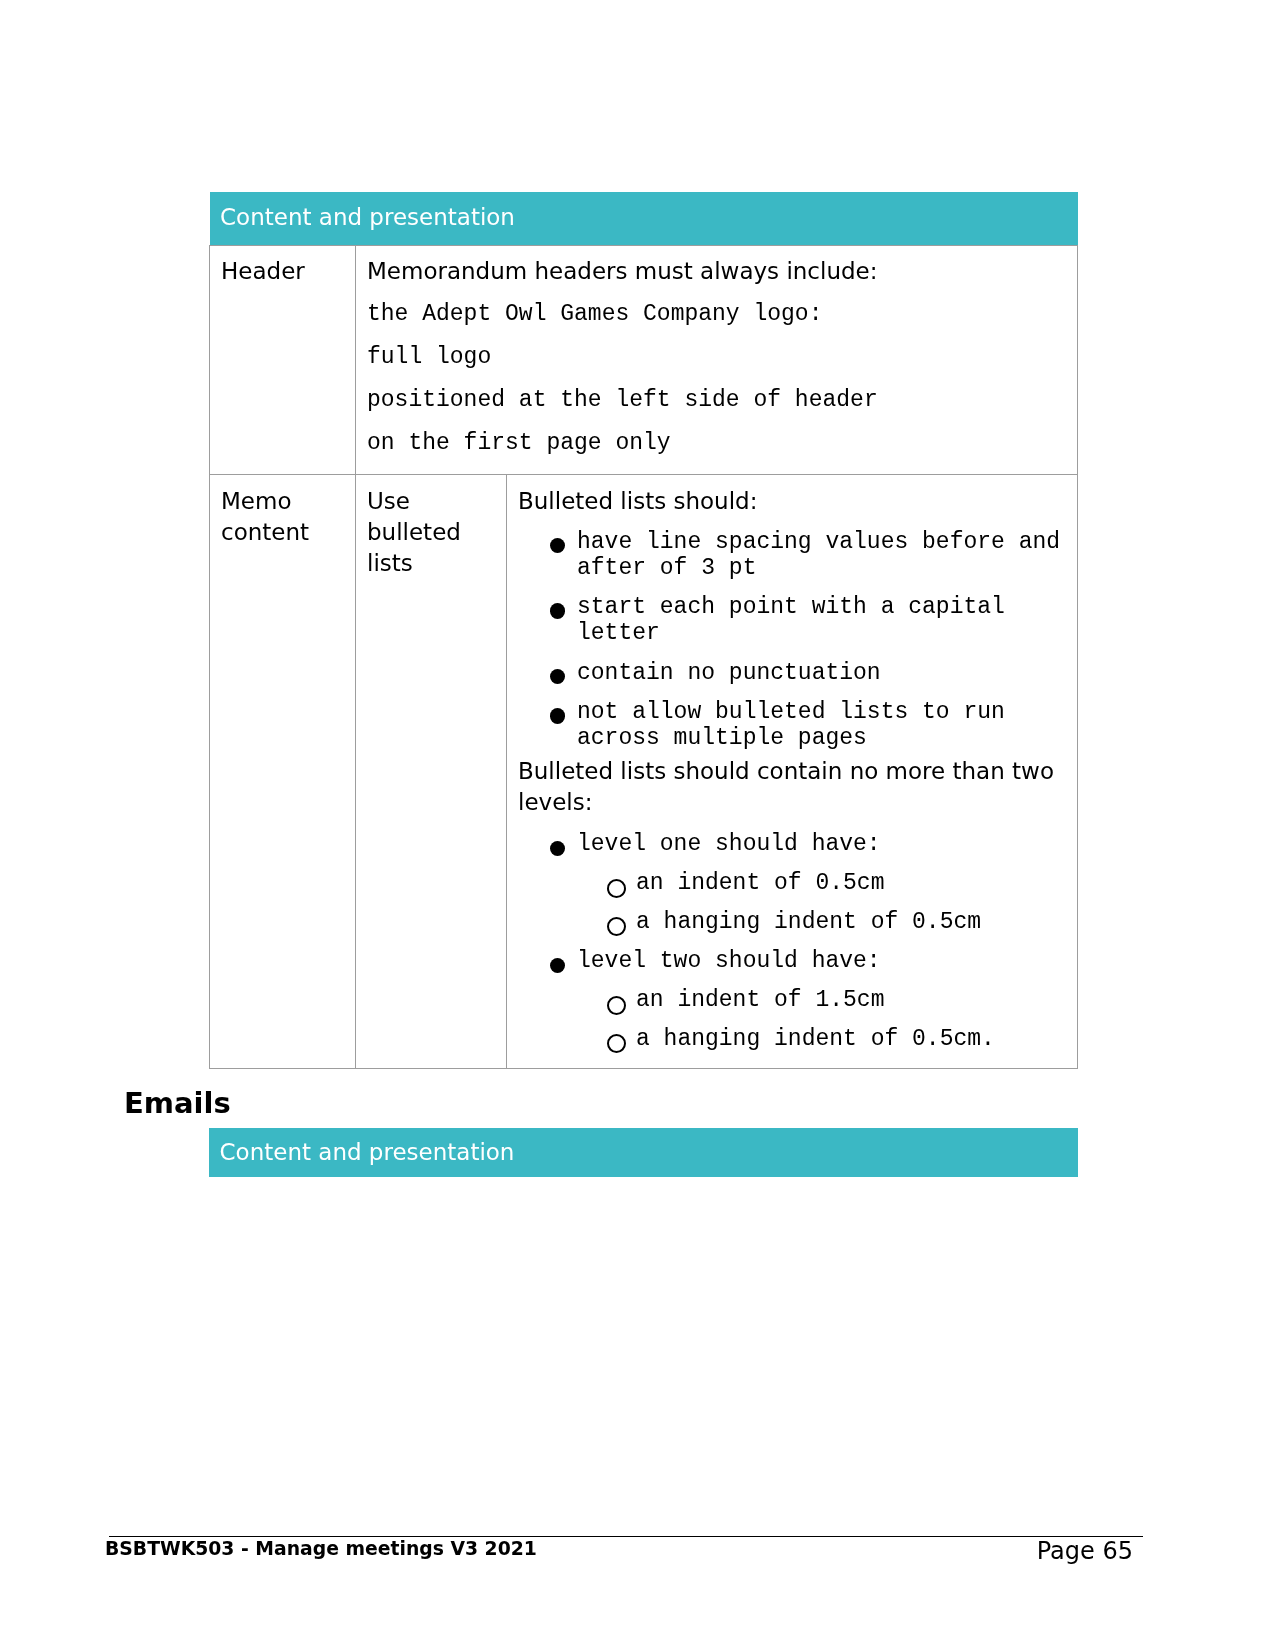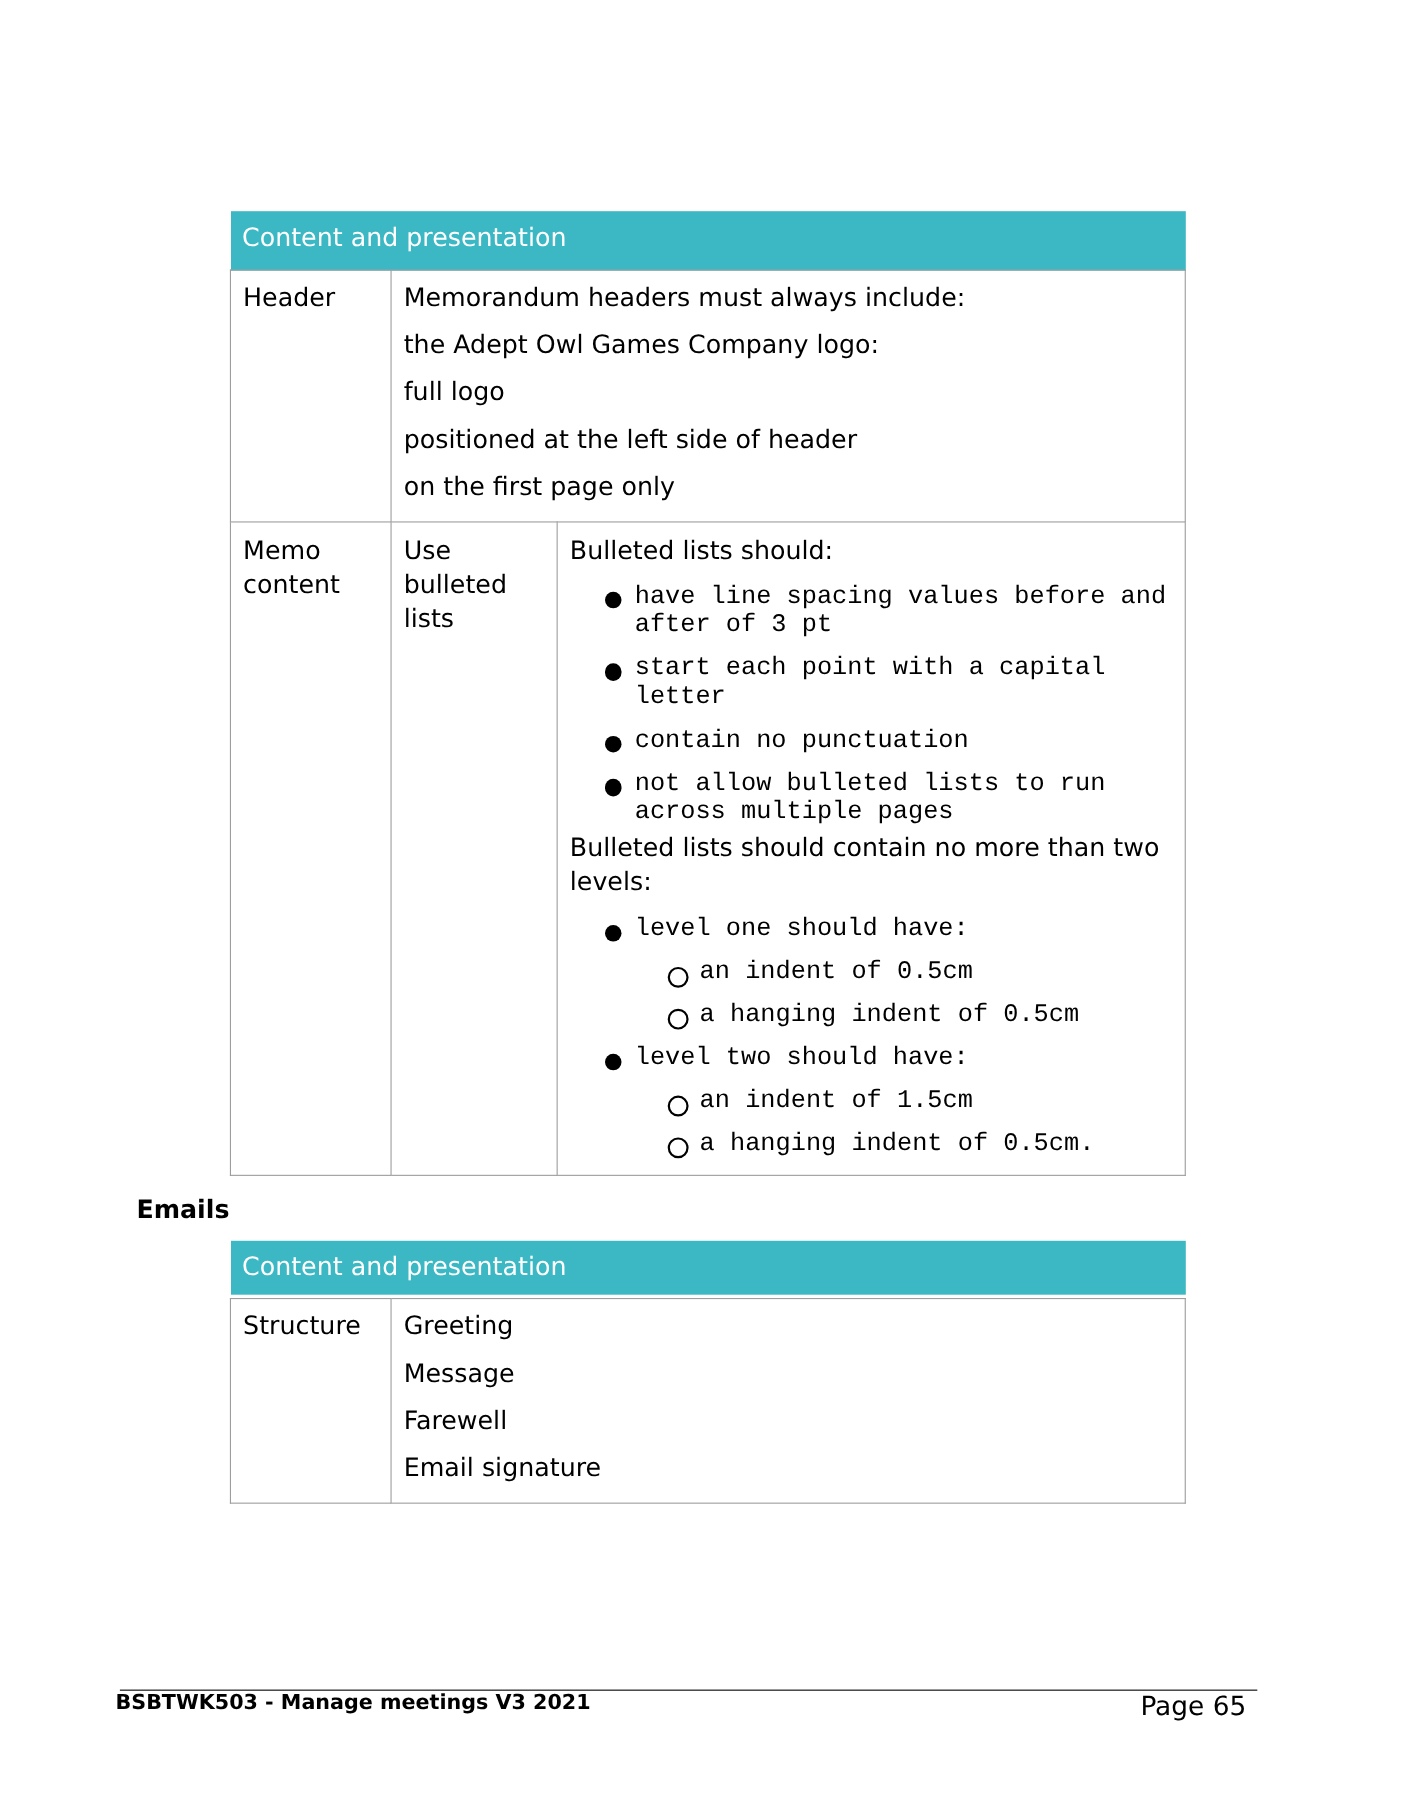--- a/index.html
+++ b/index.html
@@ -14,21 +14,21 @@
   .tbl td{border:1px solid #9d9d9d;vertical-align:top;padding:0;}
   .tbl td.hdrcell{background:#3bb8c4;border:0;color:#ffffff;padding:0;height:53px;}
   .hdrtext{padding:14.3px 0 0 10.5px;font-size:23px;line-height:23px;height:53px;box-sizing:border-box;}
   .tbl td.hdrcell.hdr2{height:52.5px;background:transparent;position:relative;}
   .hdrtext.h2{padding-top:13.6px;height:52.5px;position:relative;z-index:1;}
   .hdrband2{position:absolute;left:0;top:0;right:0;height:49.4px;background:#3bb8c4;}
 
   .cell{padding:10.3px 10px 15px 11px;line-height:31px;}
   .cell.tall{padding-bottom:16px;}
   .p{margin:0;padding:0;line-height:31px;}
-  .p + .p{margin-top:12px;}
+  .p + .p{margin-top:12px;font-family:Liberation Mono, monospace;}
 
   
   ul{list-style:none;margin:0;padding:0;}
   li{position:relative;margin:0;padding:0;line-height:26.2px;}
   .lvl1{margin:12px 0 0 0;font-family:Liberation Mono, monospace;}
   .p-intro2 + .lvl1{margin-top:13.8px;}
   .lvl1 > li{padding-left:59px;}
   .lvl1 > li + li{margin-top:13.2px;}
   .lvl1 > li > .bul{position:absolute;left:31.5px;top:0;}
   .lvl2{margin:12.9px 0 0 0;}
@@ -36,21 +36,21 @@
   .lvl2 > li + li{margin-top:12.3px;}
   .lvl2 > li > .bul{position:absolute;left:29.5px;top:0;}
   .bul{display:block;height:26.2px;line-height:0;}
   .dot{display:block;width:15.4px;height:15.4px;border-radius:50%;background:#000;
        margin-top:9.2px;}
   .circ{display:block;width:15px;height:15px;border-radius:50%;border:2.2px solid #000;
         box-sizing:content-box;margin-top:8.1px;}
   .p-intro2{margin-top:4px;}
 
   
-  .h-emails{position:absolute;font-weight:bold;font-size:23px;line-height:1;}
+  .h-emails{position:absolute;font-weight:bold;font-size:29px;line-height:1;}
   .footer-rule{position:absolute;border-top:1.6px solid #000;}
   .footer-left{position:absolute;font-size:18.8px;line-height:1;}
   .footer-right{position:absolute;font-size:24px;line-height:1;text-align:right;}
 </style>
 </head>
 <body>
 
 <div class="page">
 
   <table class="tbl" id="t1" style="left:209px;top:192px;width:869px;">
@@ -145,35 +145,20 @@
         <col style="width:146px">
         <col>
       </colgroup>
     <tbody>
     <tr class="hdrrow">
       <td class="hdrcell hdr2" colspan="2">
         <div class="hdrband2"></div>
         <div class="hdrtext h2">Content and presentation</div>
       </td>
     </tr>
-    <tr>
-      <td>
-        <div class="cell">
-              <div class="p">Structure</div>
-            </div>
-      </td>
-      <td>
-        <div class="cell" id="t2r1">
-              <div class="p">Greeting</div>
-              <div class="p">Message</div>
-              <div class="p">Farewell</div>
-              <div class="p">Email signature</div>
-            </div>
-      </td>
-    </tr>
     </tbody>
   </table>
 
   <div class="footer-rule" style="left:109px;top:1535.7px;width:1034px;"></div>
   <div class="footer-left" style="left:105px;top:1539.5px;font-weight:bold;">BSBTWK503 - Manage meetings V3 2021</div>
   <div class="footer-right" style="right:142px;top:1539px;">Page 65</div>
 
 </div>
 
 </body></html>

